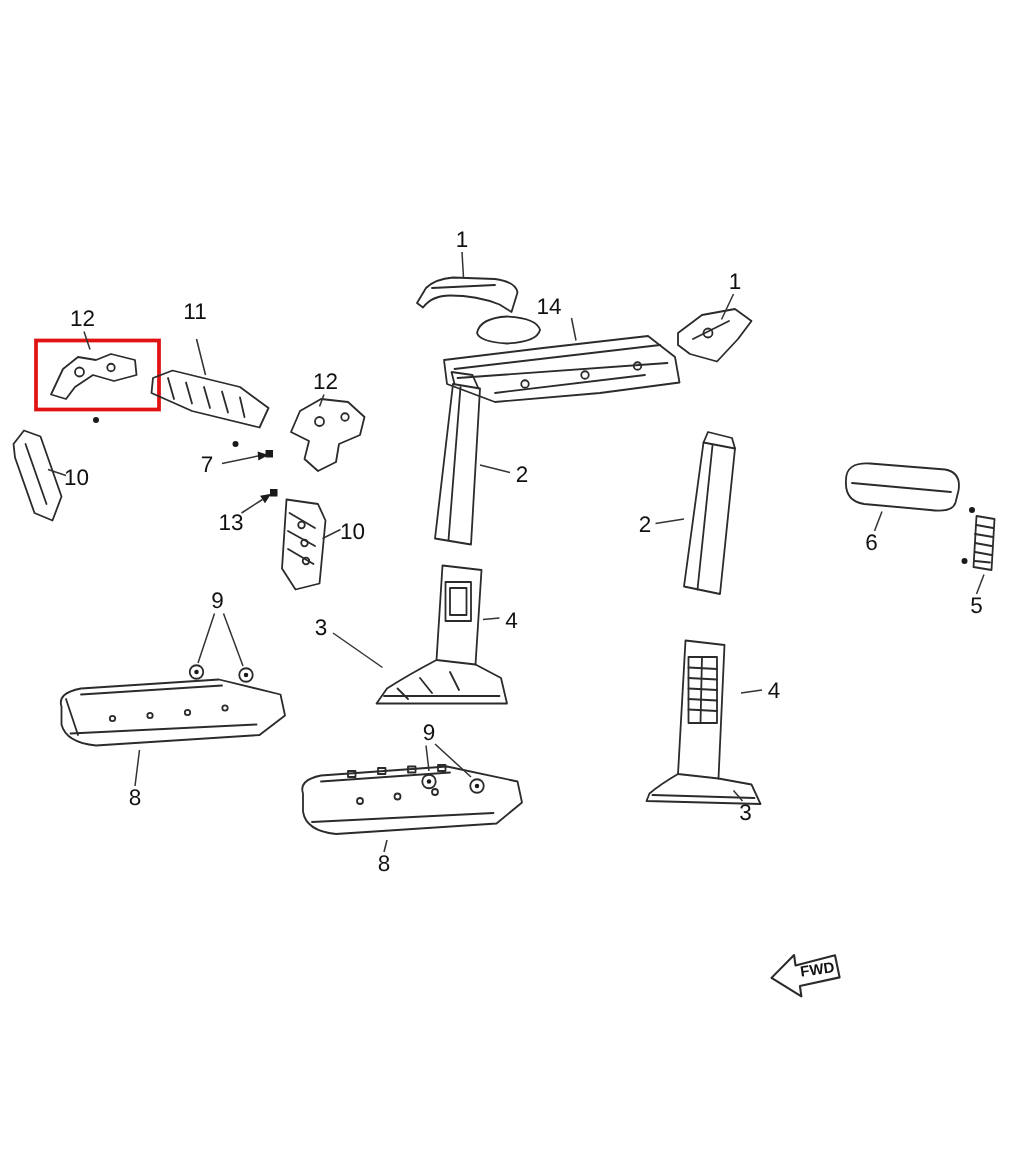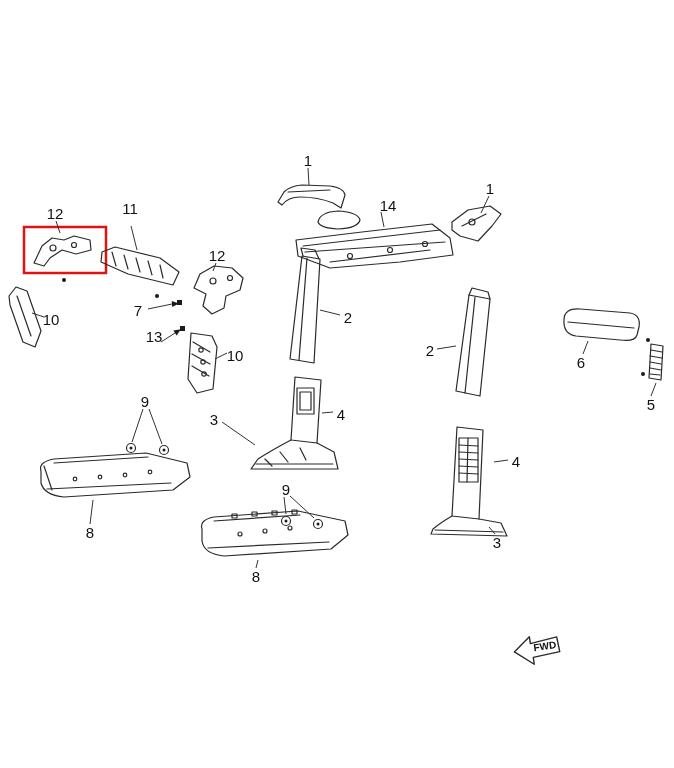--- a/index.html
+++ b/index.html
@@ -222,28 +222,28 @@
       <polygon class="dotfill" points="0,-3 7,0 0,3" transform="translate(175,333) rotate(-33)"></polygon>
     </g>
 
     <g transform="rotate(-8 535 648)">
       <polygon points="514,649 531,636 531,643 558,640 559,655 532,657 532,664" fill="none" stroke="#2b2b2b" stroke-width="1.4" stroke-linejoin="round"></polygon>
       <text class="fwd-text" x="545" y="651" text-anchor="middle">FWD</text>
     </g>
   </svg>
 
   <div class="callout" style="left:308px;top:160px">1</div>
-  <div class="callout" style="left:388px;top:205px">14</div>
+  <div class="callout" style="left:366px;top:205px">14</div>
   <div class="callout" style="left:490px;top:188px">1</div>
   <div class="callout" style="left:55px;top:213px">12</div>
   <div class="callout" style="left:130px;top:208px">11</div>
   <div class="callout" style="left:217px;top:255px">12</div>
   <div class="callout" style="left:51px;top:319px">10</div>
   <div class="callout" style="left:138px;top:310px">7</div>
-  <div class="callout" style="left:154px;top:336px">13</div>
+  <div class="callout" style="left:154px;top:349px">13</div>
   <div class="callout" style="left:235px;top:355px">10</div>
   <div class="callout" style="left:348px;top:317px">2</div>
   <div class="callout" style="left:430px;top:350px">2</div>
   <div class="callout" style="left:581px;top:362px">6</div>
   <div class="callout" style="left:651px;top:404px">5</div>
   <div class="callout" style="left:214px;top:419px">3</div>
   <div class="callout" style="left:341px;top:414px">4</div>
   <div class="callout" style="left:145px;top:401px">9</div>
   <div class="callout" style="left:90px;top:532px">8</div>
   <div class="callout" style="left:286px;top:489px">9</div>

